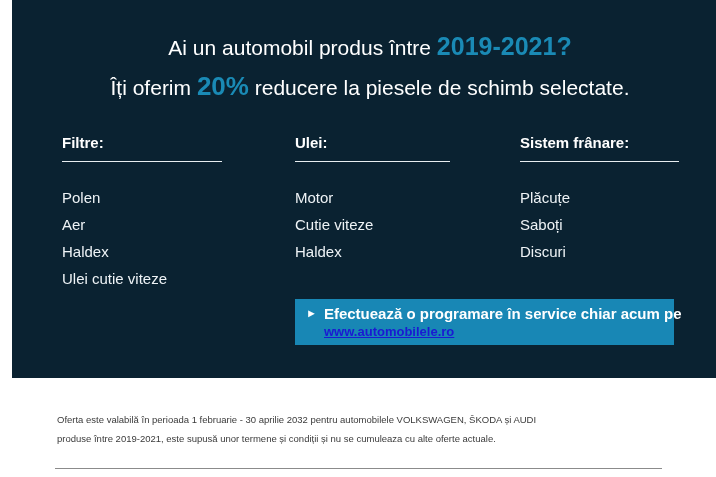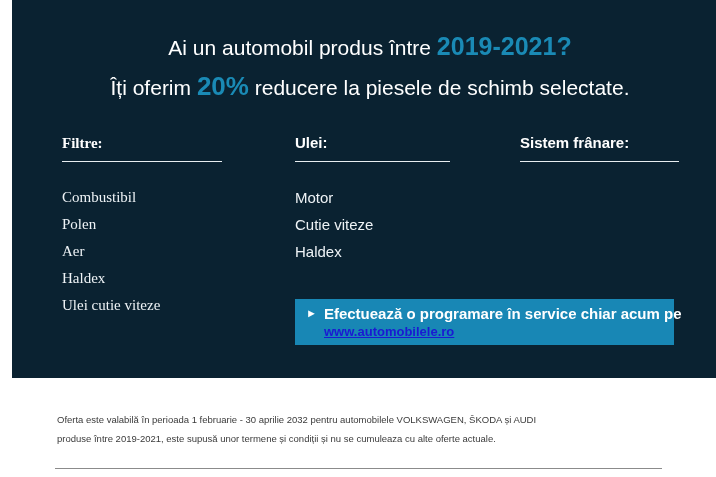--- a/index.html
+++ b/index.html
@@ -55,21 +55,21 @@
   }
   .accent.pct {
     font-size: 26px;
   }
 
   
   .column {
     position: absolute;
     top: 134px;
   }
-  #col-filtre  { left: 50px;  width: 160px; font-family: Liberation Serif, serif; }
+  #col-filtre  { left: 50px;  width: 160px; }
   #col-ulei    { left: 283px; width: 155px; }
   #col-franare { left: 508px; width: 159px; }
 
   .col-title {
     color: #ffffff;
     font-size: 15px;
     font-weight: 700;
     line-height: 18px;
     padding-bottom: 9px;
     white-space: nowrap;
@@ -164,41 +164,45 @@
 
     <div id="headline">
       <div class="head-line l1"><span>Ai un automobil produs între </span><span class="accent">2019-2021?</span></div>
       <div class="head-line l2"><span>Îți oferim </span><span class="accent pct">20%</span><span> reducere la piesele de schimb selectate.</span></div>
     </div>
 
     <div class="column" id="col-filtre">
       <div class="col-title">Filtre:</div>
       <div class="col-rule"></div>
       <ul class="col-list">
-        <li>Combustibil</li>
         <li>Polen</li>
         <li>Aer</li>
         <li>Haldex</li>
         <li>Ulei cutie viteze</li>
       </ul>
     </div>
 
     <div class="column" id="col-ulei">
       <div class="col-title">Ulei:</div>
       <div class="col-rule"></div>
       <ul class="col-list">
         <li>Motor</li>
         <li>Cutie viteze</li>
         <li>Haldex</li>
       </ul>
     </div>
 
     <div class="column" id="col-franare">
       <div class="col-title">Sistem frânare:</div>
       <div class="col-rule"></div>
+      <ul class="col-list">
+        <li>Plăcuțe</li>
+        <li>Saboți</li>
+        <li>Discuri</li>
+      </ul>
     </div>
 
     <div id="cta">
       <div class="cta-row">
         <span class="cta-arrow">►</span>
         <span class="cta-text">Efectuează o programare în service chiar acum pe</span>
       </div>
       <a class="cta-link" href="#">www.automobilele.ro</a>
     </div>
 

